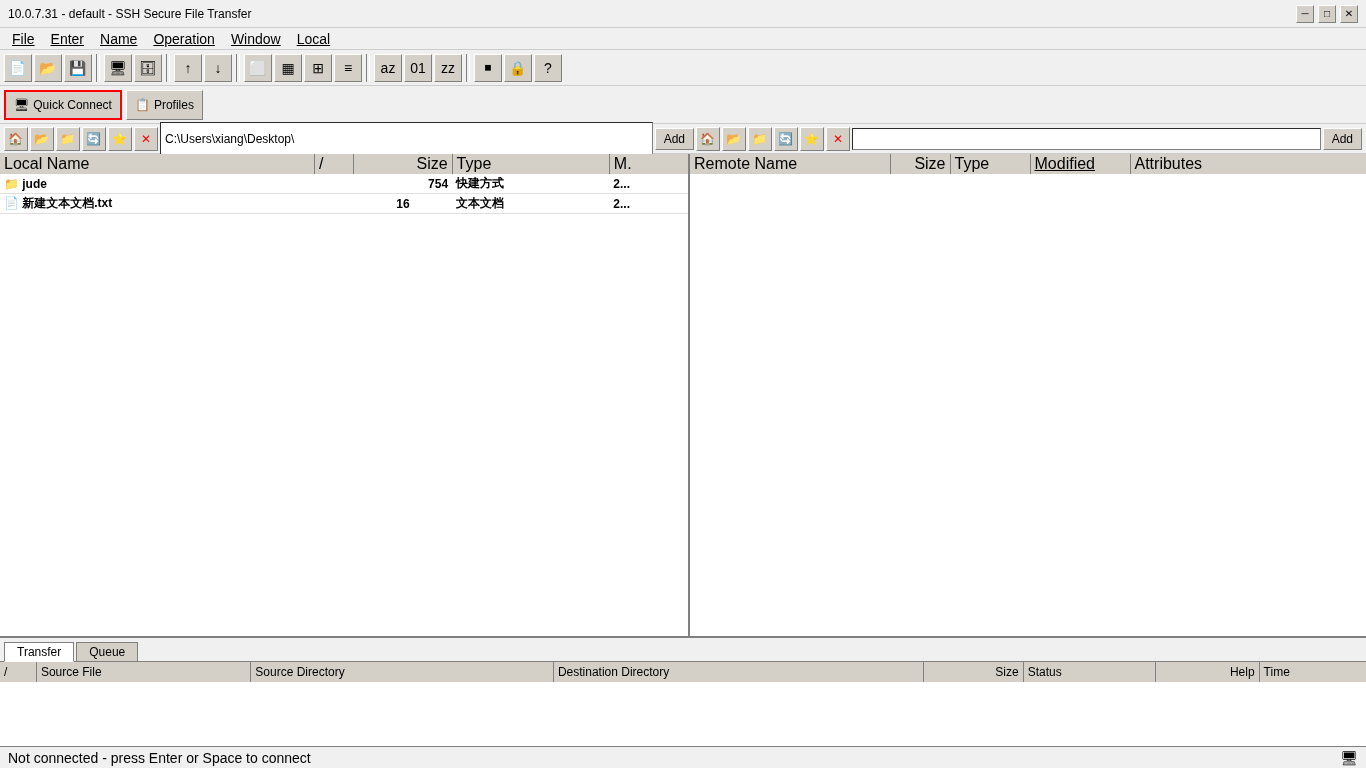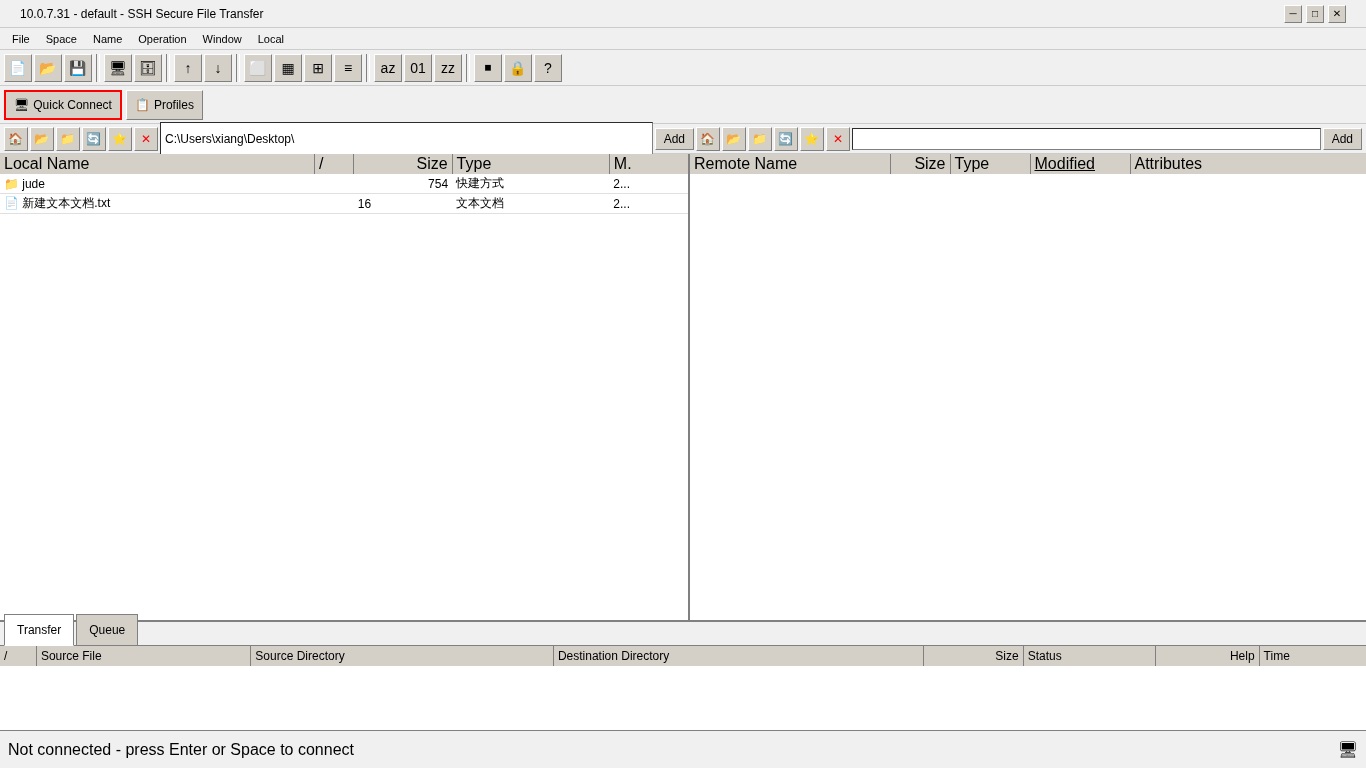--- a/index.html
+++ b/index.html
@@ -14,21 +14,21 @@
       flex-direction: column;
     }
 
     
     #title-bar {
       background: #f0f0f0;
       height: 28px;
       display: flex;
       align-items: center;
       justify-content: space-between;
-      padding: 0 20px;
+      padding: 0 8px;
       border-bottom: 1px solid #ccc;
       font-size: 12px;
     }
     #window-controls {
       display: flex;
       gap: 4px;
     }
     .win-btn {
       width: 18px;
       height: 18px;
@@ -48,21 +48,22 @@
       background: #f0f0f0;
       height: 22px;
       display: flex;
       align-items: center;
       padding: 0 4px;
       border-bottom: 1px solid #ccc;
     }
     .menu-item {
       padding: 2px 8px;
       cursor: pointer;
-      font-size: 11px;
+      font-size: 14px;
+      text-decoration: underline;
     }
 
     
     #toolbar {
       background: #f0f0f0;
       height: 36px;
       display: flex;
       align-items: center;
       padding: 2px 4px;
       border-bottom: 1px solid #ccc;
@@ -212,20 +213,21 @@
       font-weight: normal;
       font-size: 16px;
       cursor: pointer;
       white-space: nowrap;
     }
     .file-table thead th:last-child {
       border-right: none;
     }
     .file-table tbody tr {
       height: 18px;
+      font-weight: bold;
     }
     .file-table tbody td {
       padding: 1px 4px;
       border-bottom: 1px solid #e0e0e0;
       white-space: nowrap;
     }
 
     
     #bottom-area {
       height: 110px;
@@ -235,21 +237,21 @@
     }
     #transfer-tabs {
       height: 24px;
       display: flex;
       align-items: flex-end;
       background: #f0f0f0;
       padding: 0 4px;
       border-bottom: 1px solid #808080;
     }
     .transfer-tab {
-      padding: 8px 12px;
+      padding: 2px 12px;
       background: #d4d0c8;
       border: 1px solid #808080;
       border-bottom: none;
       cursor: pointer;
       font-size: 12px;
       margin-right: 2px;
     }
     .transfer-tab.active {
       background: white;
       border-bottom: 1px solid white;
@@ -277,45 +279,45 @@
       font-weight: normal;
       font-size: 12px;
       white-space: nowrap;
     }
     .transfer-table thead th:last-child {
       border-right: none;
     }
 
     
     #status-bar {
-      height: 38px;
+      height: 22px;
       background: #f0f0f0;
       border-top: 1px solid #808080;
       display: flex;
       align-items: center;
       padding: 0 8px;
-      font-size: 16px;
+      font-size: 14px;
       justify-content: space-between;
     }
   </style>
 </head>
 <body>
 
 <div id="title-bar">
   <span>10.0.7.31 - default - SSH Secure File Transfer</span>
   <div id="window-controls">
     <div class="win-btn">─</div>
     <div class="win-btn">□</div>
     <div class="win-btn">✕</div>
   </div>
 </div>
 
 <div id="menu-bar">
 <div class="menu-item">File</div>
-    <div class="menu-item">Space</div>
+    <div class="menu-item">Enter</div>
     <div class="menu-item">Name</div>
     <div class="menu-item">Operation</div>
     <div class="menu-item">Window</div>
     <div class="menu-item">Local</div>
   </div>
 
 <div id="toolbar">
 <div class="toolbar-btn">📄</div>
     <div class="toolbar-btn">📂</div>
     <div class="toolbar-btn">💾</div>
@@ -397,21 +399,21 @@
       <tr>
       <td>📁 jude</td>
       <td></td>
       <td style="text-align:right;">754</td>
       <td>快建方式</td>
       <td>2...</td>
     </tr>
           <tr>
       <td>📄 新建文本文档.txt</td>
       <td></td>
-      <td style="text-align:left;">16</td>
+      <td style="text-align:center;">16</td>
       <td>文本文档</td>
       <td>2...</td>
     </tr>
         </tbody>
     </table>
   </div>
 
   <div id="remote-panel">
     <table class="file-table">
       <thead>

